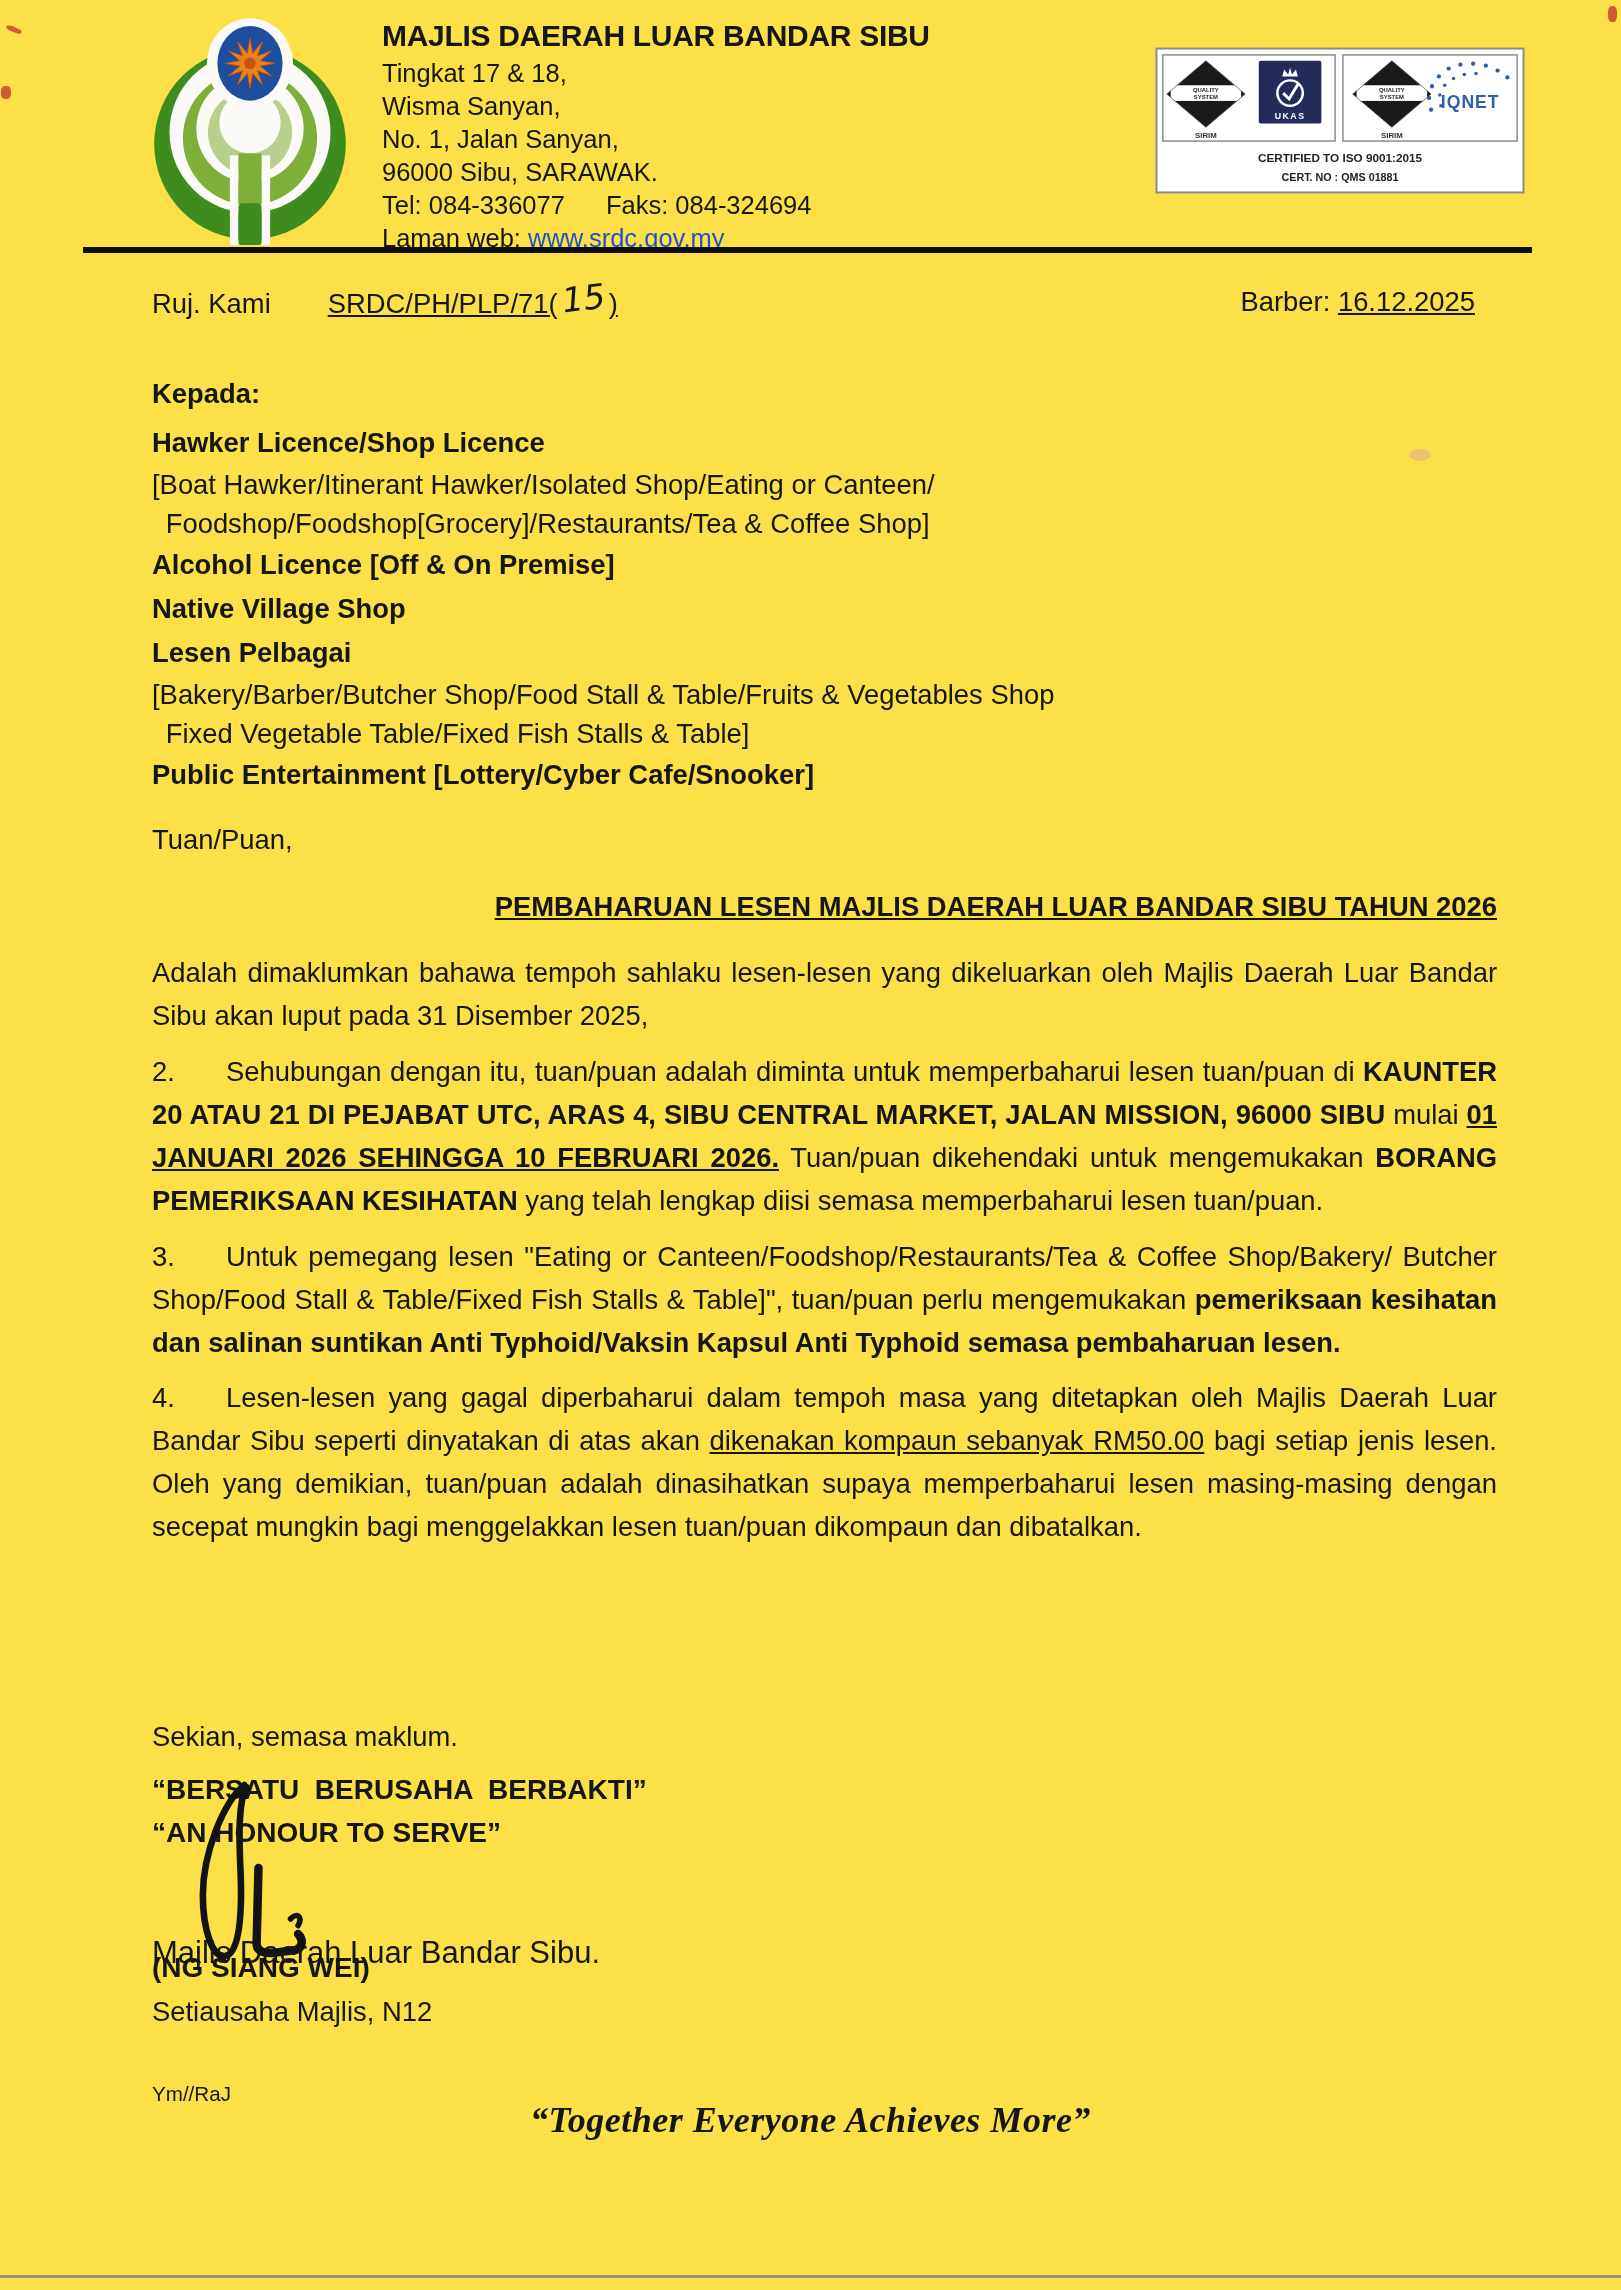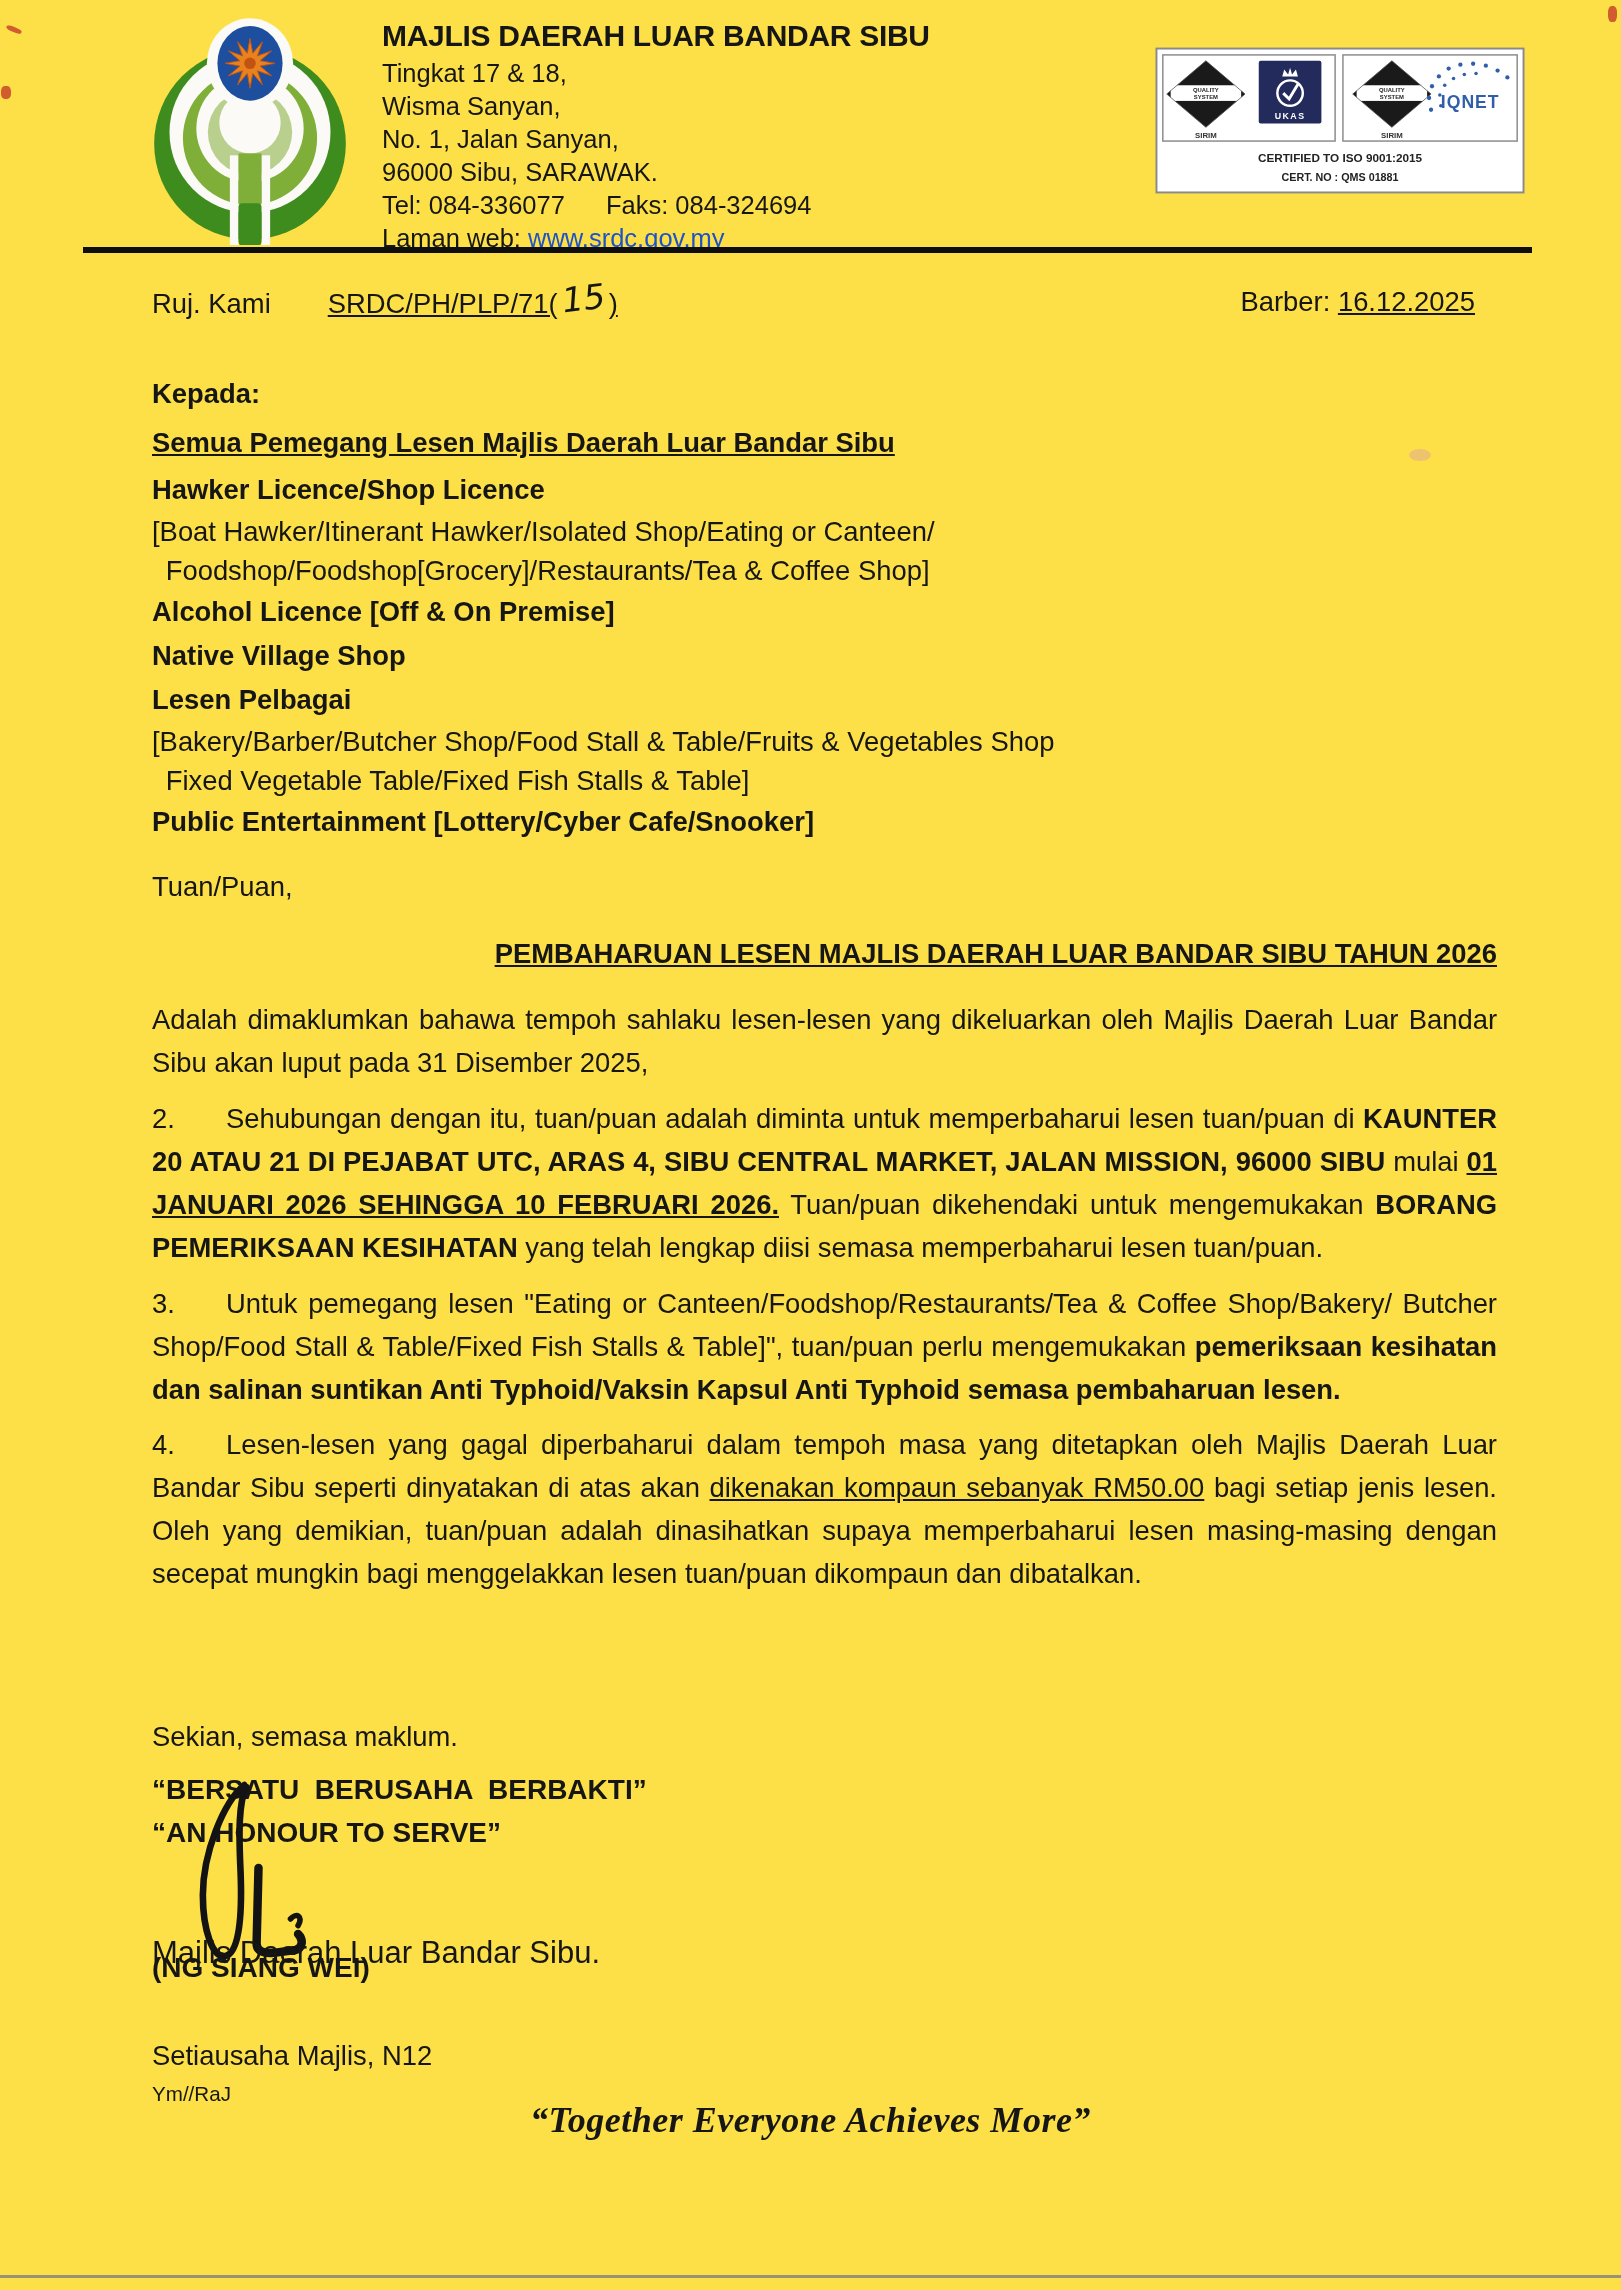--- a/index.html
+++ b/index.html
@@ -41,21 +41,21 @@
   .para:first-child { margin-top:2px; }
   .paras { margin-top:23.5px; }
   .para-num { display:inline-block; width:74px; }
 
   
   .sekian { position:absolute; left:152px; top:1721px; font-size:27.4px; }
   .slogan1 { position:absolute; left:152px; top:1774px; font-size:28px; font-weight:bold; }
   .slogan2 { position:absolute; left:152px; top:1817px; font-size:28px; font-weight:bold; }
   .signature { position:absolute; left:184px; top:1776px; }
   .sig-name { position:absolute; left:152px; top:1952px; font-size:28px; font-weight:bold; }
-  .sig-role { position:absolute; left:152px; top:1996px; font-size:27.4px;margin-top:44px; }
+  .sig-role { position:absolute; left:152px; top:1996px; font-size:27.4px; }
   .sig-org  { position:absolute; left:152px; top:1935px; font-size:31px; }
   .initials { position:absolute; left:152px; top:2082px; font-size:20.6px; }
   .motto { position:absolute; left:0; top:2099px; width:1621px; text-align:center;
            font-family:"Liberation Serif", serif; font-weight:bold; font-style:italic;
            font-size:36px; letter-spacing:0.5px; }
   .bottom-line { position:absolute; left:0; top:2275px; width:1621px; height:2.9px; background:#9a9176; }
 
   
   .speck { position:absolute; background:#c03028; opacity:.75; border-radius:40%; }
   .speck1 { left:5.9px; top:27.4px; width:15.7px; height:4.9px; transform:rotate(22deg); }
@@ -165,21 +165,20 @@
       <span>Ruj. Kami</span><span class="ref-code u"><span>SRDC/PH/PLP/71(</span><span class="hand">15</span><span>)</span></span>
     </div>
     <div>
       <span>Barber:</span>
       <span class="u">16.12.2025</span>
     </div>
   </div>
 
   <div class="content">
     <div class="kepada">Kepada:</div>
-    <div class="addressee">Semua Pemegang Lesen Majlis Daerah Luar Bandar Sibu</div>
     <div>
         <div class="lic-item">
           <div class="lic-title">Hawker Licence/Shop Licence</div>
           <div class="lic-detail">[Boat Hawker/Itinerant Hawker/Isolated Shop/Eating or Canteen/</div>
           <div class="lic-detail cont">Foodshop/Foodshop[Grocery]/Restaurants/Tea &amp; Coffee Shop]</div>
         </div>
         <div class="lic-item">
           <div class="lic-title">Alcohol Licence [Off &amp; On Premise]</div>
         </div>
         <div class="lic-item">

